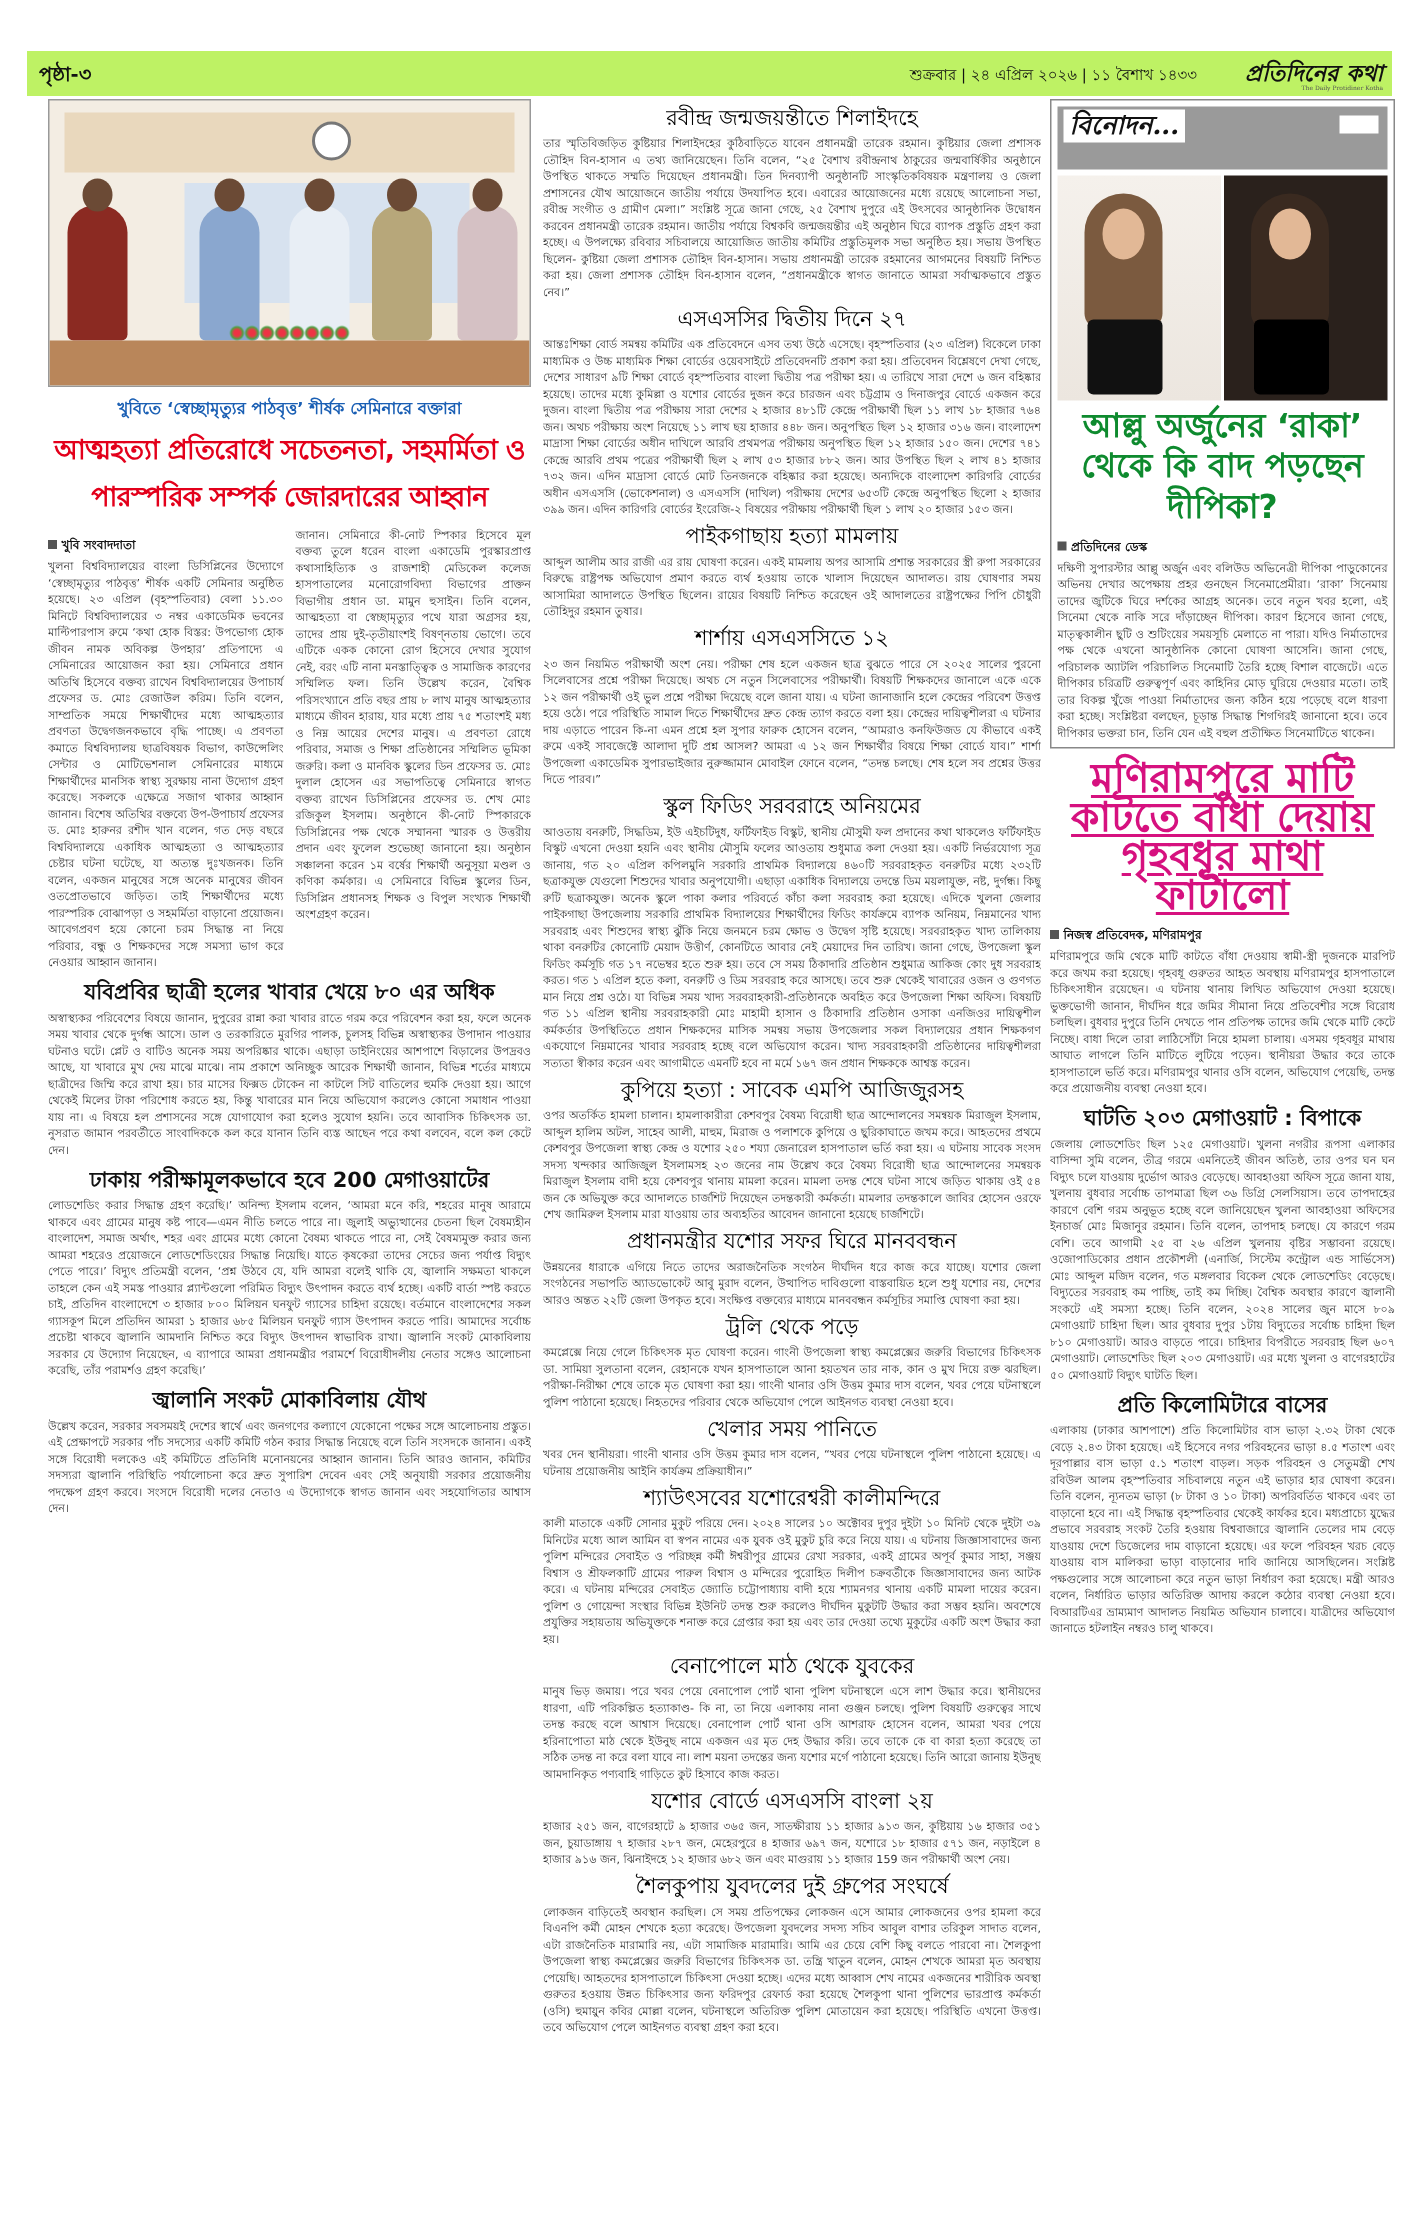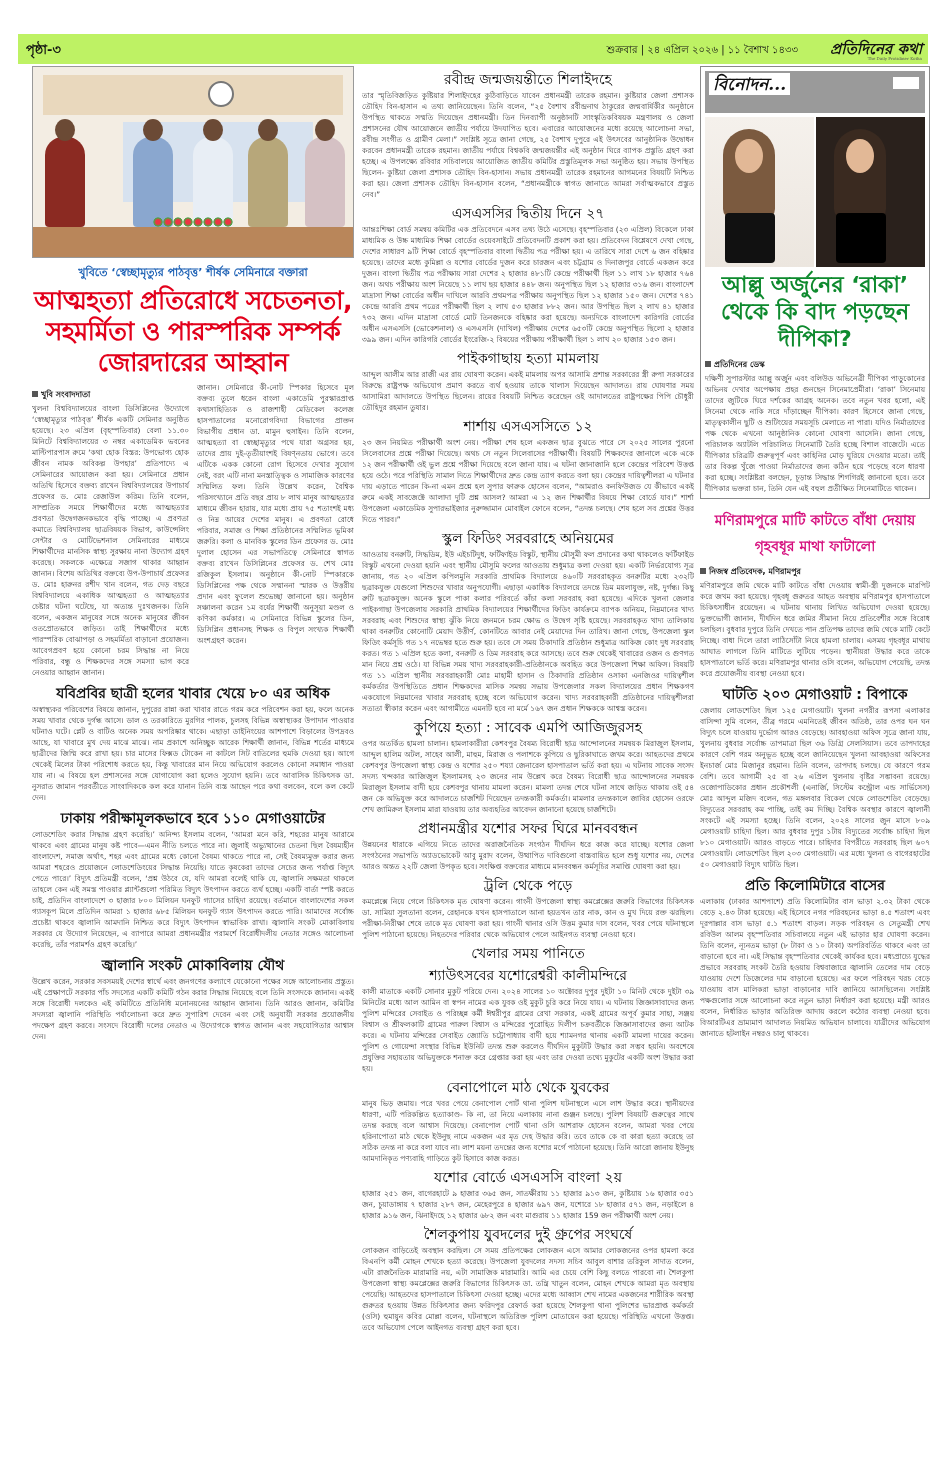--- a/index.html
+++ b/index.html
@@ -19,40 +19,40 @@
   .photo-seminar { width: 320px; height: 190px; }
   .wall { position: absolute; left: 10px; top: 8px; right: 10px; height: 40px; background: #e9d8bd; }
   .banner { position: absolute; left: 90px; top: 55px; width: 190px; height: 80px; background: #d7e2ef; }
   .clock { position: absolute; left: 175px; top: 14px; width: 22px; height: 22px; border: 2px solid #777; border-radius: 50%; background: #fff; }
   .person { position: absolute; bottom: 30px; width: 40px; height: 90px; border-radius: 18px 18px 4px 4px; }
   .person::before { content: ""; position: absolute; left: 10px; top: -18px; width: 20px; height: 22px; border-radius: 50%; background: #6b4a35; }
   .table-desk { position: absolute; left: 0; right: 0; bottom: 0; height: 30px; background: #b9865a; }
   .flowers { position: absolute; left: 120px; width: 80px; bottom: 22px; height: 18px; background: radial-gradient(circle, #e34 30%, #4a4 60%, transparent 70%); background-size: 10px 10px; }
 
   .kicker { text-align: center; font-size: 11px; color: #1a5fb4; margin-top: 6px; font-weight: bold; }
-  .big-headline { text-align: center; color: #e3001b; font-size: 25px; font-weight: bold; line-height: 31px; margin: 2px 0 4px; letter-spacing: -0.5px; }
+  .big-headline { text-align: center; color: #e3001b; font-size: 18px; font-weight: bold; line-height: 31px; margin: 2px 0 4px; letter-spacing: -0.5px; }
   .byline { font-size: 8px; font-weight: bold; margin: 6px 0 2px; color: #111; }
   .byline .sq { display: inline-block; width: 6px; height: 6px; background: #555; margin-right: 3px; }
   .two-col { display: flex; gap: 8px; }
   .two-col > div { flex: 1; }
   p.txt { margin: 0; font-size: 7.4px; line-height: 11px; text-align: justify; color: #333; }
   .sub-head { text-align: center; font-weight: bold; font-size: 14px; line-height: 18px; margin: 6px 0 2px; color: #111; }
 
   .ent-box { border: 1px solid #888; padding: 4px; }
   .ent-title { background: #9a9a9a; height: 42px; position: relative; }
   .ent-title span { position: absolute; left: 4px; top: 2px; font-size: 17px; font-style: italic; font-weight: bold; color: #111; background: #fff; padding: 0 4px; height: 22px; line-height: 22px; font-family: "DejaVu Serif", serif; }
   .ent-title i { position: absolute; right: 6px; top: 6px; width: 26px; height: 12px; background: #fff; }
   .ent-photos { display: flex; margin-top: 4px; height: 150px; gap: 2px; }
   .ent-photos .p1 { flex: 1; background: linear-gradient(#f5f1ec, #ece6df); position: relative; }
   .ent-photos .p2 { flex: 1; background: #2a211c; position: relative; }
   .face { position: absolute; width: 28px; height: 34px; border-radius: 50%; background: #e2b896; left: 30px; top: 22px; }
   .hair { position: absolute; width: 52px; height: 90px; border-radius: 26px 26px 10px 10px; background: #7b5a3f; left: 18px; top: 12px; }
   .dress { position: absolute; width: 50px; height: 50px; background: #111; left: 20px; bottom: 4px; border-radius: 4px; }
   .green-head { text-align: center; color: #0e8a2e; font-size: 22px; font-weight: bold; line-height: 27px; margin: 4px 0 2px; }
-  .magenta-head { text-align: center; color: #d6117f; font-size: 14px; font-weight: bold; line-height: 26px; margin: 8px 0 2px; }
+  .magenta-head { text-align: center; color: #d6117f; font-size: 27px; font-weight: bold; line-height: 26px; margin: 8px 0 2px; text-decoration: underline; }
   .mid-head { text-align: center; font-size: 14px; font-weight: normal; line-height: 18px; margin: 4px 0 2px; color: #000000; }
 </style>
 </head>
 <body>
 
 <div class="header">
   <span class="page-no">পৃষ্ঠা-৩</span>
   <span class="date">শুক্রবার | ২৪ এপ্রিল ২০২৬ | ১১ বৈশাখ ১৪৩৩</span>
   <span class="logo"><span>প্রতিদিনের কথা</span><small>The Daily Protidiner Kotha</small></span>
 </div>
@@ -76,21 +76,21 @@
     <div>
       <div class="byline"><span class="sq"></span><span>খুবি সংবাদদাতা</span></div>
       <p class="txt">খুলনা বিশ্ববিদ্যালয়ের বাংলা ডিসিপ্লিনের উদ্যোগে ‘স্বেচ্ছামৃত্যুর পাঠবৃত্ত’ শীর্ষক একটি সেমিনার অনুষ্ঠিত হয়েছে। ২৩ এপ্রিল (বৃহস্পতিবার) বেলা ১১.৩০ মিনিটে বিশ্ববিদ্যালয়ের ৩ নম্বর একাডেমিক ভবনের মাল্টিপারপাস রুমে ‘কথা হোক বিস্তর: উপভোগ্য হোক জীবন নামক অবিকল্প উপহার’ প্রতিপাদ্যে এ সেমিনারের আয়োজন করা হয়। সেমিনারে প্রধান অতিথি হিসেবে বক্তব্য রাখেন বিশ্ববিদ্যালয়ের উপাচার্য প্রফেসর ড. মোঃ রেজাউল করিম। তিনি বলেন, সাম্প্রতিক সময়ে শিক্ষার্থীদের মধ্যে আত্মহত্যার প্রবণতা উদ্বেগজনকভাবে বৃদ্ধি পাচ্ছে। এ প্রবণতা কমাতে বিশ্ববিদ্যালয় ছাত্রবিষয়ক বিভাগ, কাউন্সেলিং সেন্টার ও মোটিভেশনাল সেমিনারের মাধ্যমে শিক্ষার্থীদের মানসিক স্বাস্থ্য সুরক্ষায় নানা উদ্যোগ গ্রহণ করেছে। সকলকে এক্ষেত্রে সজাগ থাকার আহ্বান জানান। বিশেষ অতিথির বক্তব্যে উপ-উপাচার্য প্রফেসর ড. মোঃ হারুনর রশীদ খান বলেন, গত দেড় বছরে বিশ্ববিদ্যালয়ে একাধিক আত্মহত্যা ও আত্মহত্যার চেষ্টার ঘটনা ঘটেছে, যা অত্যন্ত দুঃখজনক। তিনি বলেন, একজন মানুষের সঙ্গে অনেক মানুষের জীবন ওতপ্রোতভাবে জড়িত। তাই শিক্ষার্থীদের মধ্যে পারস্পরিক বোঝাপড়া ও সহমর্মিতা বাড়ানো প্রয়োজন। আবেগপ্রবণ হয়ে কোনো চরম সিদ্ধান্ত না নিয়ে পরিবার, বন্ধু ও শিক্ষকদের সঙ্গে সমস্যা ভাগ করে নেওয়ার আহ্বান জানান।</p>
     </div>
     <div>
       <p class="txt">জানান। সেমিনারে কী-নোট স্পিকার হিসেবে মূল বক্তব্য তুলে ধরেন বাংলা একাডেমি পুরস্কারপ্রাপ্ত কথাসাহিত্যিক ও রাজশাহী মেডিকেল কলেজ হাসপাতালের মনোরোগবিদ্যা বিভাগের প্রাক্তন বিভাগীয় প্রধান ডা. মামুন হুসাইন। তিনি বলেন, আত্মহত্যা বা স্বেচ্ছামৃত্যুর পথে যারা অগ্রসর হয়, তাদের প্রায় দুই-তৃতীয়াংশই বিষণ্নতায় ভোগে। তবে এটিকে একক কোনো রোগ হিসেবে দেখার সুযোগ নেই, বরং এটি নানা মনস্তাত্ত্বিক ও সামাজিক কারণের সম্মিলিত ফল। তিনি উল্লেখ করেন, বৈশ্বিক পরিসংখ্যানে প্রতি বছর প্রায় ৮ লাখ মানুষ আত্মহত্যার মাধ্যমে জীবন হারায়, যার মধ্যে প্রায় ৭৫ শতাংশই মধ্য ও নিম্ন আয়ের দেশের মানুষ। এ প্রবণতা রোধে পরিবার, সমাজ ও শিক্ষা প্রতিষ্ঠানের সম্মিলিত ভূমিকা জরুরি। কলা ও মানবিক স্কুলের ডিন প্রফেসর ড. মোঃ দুলাল হোসেন এর সভাপতিত্বে সেমিনারে স্বাগত বক্তব্য রাখেন ডিসিপ্লিনের প্রফেসর ড. শেখ মোঃ রজিকুল ইসলাম। অনুষ্ঠানে কী-নোট স্পিকারকে ডিসিপ্লিনের পক্ষ থেকে সম্মাননা স্মারক ও উত্তরীয় প্রদান এবং ফুলেল শুভেচ্ছা জানানো হয়। অনুষ্ঠান সঞ্চালনা করেন ১ম বর্ষের শিক্ষার্থী অনুসূয়া মণ্ডল ও কণিকা কর্মকার। এ সেমিনারে বিভিন্ন স্কুলের ডিন, ডিসিপ্লিন প্রধানসহ শিক্ষক ও বিপুল সংখ্যক শিক্ষার্থী অংশগ্রহণ করেন।</p>
     </div>
   </div>
   <div class="sub-head">যবিপ্রবির ছাত্রী হলের খাবার খেয়ে ৮০ এর অধিক</div>
   <p class="txt">অস্বাস্থ্যকর পরিবেশের বিষয়ে জানান, দুপুরের রান্না করা খাবার রাতে গরম করে পরিবেশন করা হয়, ফলে অনেক সময় খাবার থেকে দুর্গন্ধ আসে। ডাল ও তরকারিতে মুরগির পালক, চুলসহ বিভিন্ন অস্বাস্থ্যকর উপাদান পাওয়ার ঘটনাও ঘটে। প্লেট ও বাটিও অনেক সময় অপরিষ্কার থাকে। এছাড়া ডাইনিংয়ের আশপাশে বিড়ালের উপদ্রবও আছে, যা খাবারে মুখ দেয় মাঝে মাঝে। নাম প্রকাশে অনিচ্ছুক আরেক শিক্ষার্থী জানান, বিভিন্ন শর্তের মাধ্যমে ছাত্রীদের জিম্মি করে রাখা হয়। চার মাসের ফিক্সড টোকেন না কাটলে সিট বাতিলের হুমকি দেওয়া হয়। আগে থেকেই মিলের টাকা পরিশোধ করতে হয়, কিন্তু খাবারের মান নিয়ে অভিযোগ করলেও কোনো সমাধান পাওয়া যায় না। এ বিষয়ে হল প্রশাসনের সঙ্গে যোগাযোগ করা হলেও সুযোগ হয়নি। তবে আবাসিক চিকিৎসক ডা. নুসরাত জামান পরবর্তীতে সাংবাদিককে কল করে যানান তিনি ব্যস্ত আছেন পরে কথা বলবেন, বলে কল কেটে দেন।</p>
-  <div class="sub-head">ঢাকায় পরীক্ষামূলকভাবে হবে ১১০ মেগাওয়াটের</div>
+  <div class="sub-head">ঢাকায় পরীক্ষামূলকভাবে হবে 200 মেগাওয়াটের</div>
   <p class="txt">লোডশেডিং করার সিদ্ধান্ত গ্রহণ করেছি।’ অনিন্দ্য ইসলাম বলেন, ‘আমরা মনে করি, শহরের মানুষ আরামে থাকবে এবং গ্রামের মানুষ কষ্ট পাবে—এমন নীতি চলতে পারে না। জুলাই অভ্যুত্থানের চেতনা ছিল বৈষম্যহীন বাংলাদেশ, সমাজ অর্থাৎ, শহর এবং গ্রামের মধ্যে কোনো বৈষম্য থাকতে পারে না, সেই বৈষম্যমুক্ত করার জন্য আমরা শহরেও প্রয়োজনে লোডশেডিংয়ের সিদ্ধান্ত নিয়েছি। যাতে কৃষকেরা তাদের সেচের জন্য পর্যাপ্ত বিদ্যুৎ পেতে পারে।’ বিদ্যুৎ প্রতিমন্ত্রী বলেন, ‘প্রশ্ন উঠবে যে, যদি আমরা বলেই থাকি যে, জ্বালানি সক্ষমতা থাকলে তাহলে কেন এই সমস্ত পাওয়ার প্ল্যান্টগুলো পরিমিত বিদ্যুৎ উৎপাদন করতে ব্যর্থ হচ্ছে। একটি বার্তা স্পষ্ট করতে চাই, প্রতিদিন বাংলাদেশে ৩ হাজার ৮০০ মিলিয়ন ঘনফুট গ্যাসের চাহিদা রয়েছে। বর্তমানে বাংলাদেশের সকল গ্যাসকূপ মিলে প্রতিদিন আমরা ১ হাজার ৬৮৫ মিলিয়ন ঘনফুট গ্যাস উৎপাদন করতে পারি। আমাদের সর্বোচ্চ প্রচেষ্টা থাকবে জ্বালানি আমদানি নিশ্চিত করে বিদ্যুৎ উৎপাদন স্বাভাবিক রাখা। জ্বালানি সংকট মোকাবিলায় সরকার যে উদ্যোগ নিয়েছেন, এ ব্যাপারে আমরা প্রধানমন্ত্রীর পরামর্শে বিরোধীদলীয় নেতার সঙ্গেও আলোচনা করেছি, তাঁর পরামর্শও গ্রহণ করেছি।’</p>
   <div class="sub-head">জ্বালানি সংকট মোকাবিলায় যৌথ</div>
   <p class="txt">উল্লেখ করেন, সরকার সবসময়ই দেশের স্বার্থে এবং জনগণের কল্যাণে যেকোনো পক্ষের সঙ্গে আলোচনায় প্রস্তুত। এই প্রেক্ষাপটে সরকার পাঁচ সদস্যের একটি কমিটি গঠন করার সিদ্ধান্ত নিয়েছে বলে তিনি সংসদকে জানান। একই সঙ্গে বিরোধী দলকেও এই কমিটিতে প্রতিনিধি মনোনয়নের আহ্বান জানান। তিনি আরও জানান, কমিটির সদস্যরা জ্বালানি পরিস্থিতি পর্যালোচনা করে দ্রুত সুপারিশ দেবেন এবং সেই অনুযায়ী সরকার প্রয়োজনীয় পদক্ষেপ গ্রহণ করবে। সংসদে বিরোধী দলের নেতাও এ উদ্যোগকে স্বাগত জানান এবং সহযোগিতার আশ্বাস দেন।</p>
 </div>
 
 <div class="col col-mid">
   <div>
       <div class="mid-head">রবীন্দ্র জন্মজয়ন্তীতে শিলাইদহে</div>
       <p class="txt">তার স্মৃতিবিজড়িত কুষ্টিয়ার শিলাইদহের কুঠিবাড়িতে যাবেন প্রধানমন্ত্রী তারেক রহমান। কুষ্টিয়ার জেলা প্রশাসক তৌহিদ বিন-হাসান এ তথ্য জানিয়েছেন। তিনি বলেন, “২৫ বৈশাখ রবীন্দ্রনাথ ঠাকুরের জন্মবার্ষিকীর অনুষ্ঠানে উপস্থিত থাকতে সম্মতি দিয়েছেন প্রধানমন্ত্রী। তিন দিনব্যাপী অনুষ্ঠানটি সাংস্কৃতিকবিষয়ক মন্ত্রণালয় ও জেলা প্রশাসনের যৌথ আয়োজনে জাতীয় পর্যায়ে উদযাপিত হবে। এবারের আয়োজনের মধ্যে রয়েছে আলোচনা সভা, রবীন্দ্র সংগীত ও গ্রামীণ মেলা।” সংশ্লিষ্ট সূত্রে জানা গেছে, ২৫ বৈশাখ দুপুরে এই উৎসবের আনুষ্ঠানিক উদ্বোধন করবেন প্রধানমন্ত্রী তারেক রহমান। জাতীয় পর্যায়ে বিশ্বকবি জন্মজয়ন্তীর এই অনুষ্ঠান ঘিরে ব্যাপক প্রস্তুতি গ্রহণ করা হচ্ছে। এ উপলক্ষ্যে রবিবার সচিবালয়ে আয়োজিত জাতীয় কমিটির প্রস্তুতিমূলক সভা অনুষ্ঠিত হয়। সভায় উপস্থিত ছিলেন- কুষ্টিয়া জেলা প্রশাসক তৌহিদ বিন-হাসান। সভায় প্রধানমন্ত্রী তারেক রহমানের আগমনের বিষয়টি নিশ্চিত করা হয়। জেলা প্রশাসক তৌহিদ বিন-হাসান বলেন, “প্রধানমন্ত্রীকে স্বাগত জানাতে আমরা সর্বাত্মকভাবে প্রস্তুত নেব।”</p>
     </div>
@@ -117,20 +117,21 @@
   <div>
       <div class="mid-head">প্রধানমন্ত্রীর যশোর সফর ঘিরে মানববন্ধন</div>
       <p class="txt">উন্নয়নের ধারাকে এগিয়ে নিতে তাদের অরাজনৈতিক সংগঠন দীর্ঘদিন ধরে কাজ করে যাচ্ছে। যশোর জেলা সংগঠনের সভাপতি অ্যাডভোকেট আবু মুরাদ বলেন, উত্থাপিত দাবিগুলো বাস্তবায়িত হলে শুধু যশোর নয়, দেশের আরও অন্তত ২২টি জেলা উপকৃত হবে। সংক্ষিপ্ত বক্তব্যের মাধ্যমে মানববন্ধন কর্মসূচির সমাপ্তি ঘোষণা করা হয়।</p>
     </div>
   <div>
       <div class="mid-head">ট্রলি থেকে পড়ে</div>
       <p class="txt">কমপ্লেক্সে নিয়ে গেলে চিকিৎসক মৃত ঘোষণা করেন। গাংনী উপজেলা স্বাস্থ্য কমপ্লেক্সের জরুরি বিভাগের চিকিৎসক ডা. সামিয়া সুলতানা বলেন, রেহানকে যখন হাসপাতালে আনা হয়তখন তার নাক, কান ও মুখ দিয়ে রক্ত ঝরছিল। পরীক্ষা-নিরীক্ষা শেষে তাকে মৃত ঘোষণা করা হয়। গাংনী থানার ওসি উত্তম কুমার দাস বলেন, খবর পেয়ে ঘটনাস্থলে পুলিশ পাঠানো হয়েছে। নিহতদের পরিবার থেকে অভিযোগ পেলে আইনগত ব্যবস্থা নেওয়া হবে।</p>
     </div>
   <div>
       <div class="mid-head">খেলার সময় পানিতে</div>
+      <p class="txt">খবর দেন স্থানীয়রা। গাংনী থানার ওসি উত্তম কুমার দাস বলেন, “খবর পেয়ে ঘটনাস্থলে পুলিশ পাঠানো হয়েছে। এ ঘটনায় প্রয়োজনীয় আইনি কার্যক্রম প্রক্রিয়াধীন।”</p>
     </div>
   <div>
       <div class="mid-head">শ্যাউৎসবের যশোরেশ্বরী কালীমন্দিরে</div>
       <p class="txt">কালী মাতাকে একটি সোনার মুকুট পরিয়ে দেন। ২০২৪ সালের ১০ অক্টোবর দুপুর দুইটা ১০ মিনিট থেকে দুইটা ৩৯ মিনিটের মধ্যে আল আমিন বা স্বপন নামের এক যুবক ওই মুকুট চুরি করে নিয়ে যায়। এ ঘটনায় জিজ্ঞাসাবাদের জন্য পুলিশ মন্দিরের সেবাইত ও পরিচ্ছন্ন কর্মী ঈশ্বরীপুর গ্রামের রেখা সরকার, একই গ্রামের অপূর্ব কুমার সাহা, সঞ্জয় বিশ্বাস ও শ্রীফলকাটি গ্রামের পারুল বিশ্বাস ও মন্দিরের পুরোহিত দিলীপ চক্রবর্তীকে জিজ্ঞাসাবাদের জন্য আটক করে। এ ঘটনায় মন্দিরের সেবাইত জ্যোতি চট্টোপাধ্যায় বাদী হয়ে শ্যামনগর থানায় একটি মামলা দায়ের করেন। পুলিশ ও গোয়েন্দা সংস্থার বিভিন্ন ইউনিট তদন্ত শুরু করলেও দীর্ঘদিন মুকুটটি উদ্ধার করা সম্ভব হয়নি। অবশেষে প্রযুক্তির সহায়তায় অভিযুক্তকে শনাক্ত করে গ্রেপ্তার করা হয় এবং তার দেওয়া তথ্যে মুকুটের একটি অংশ উদ্ধার করা হয়।</p>
     </div>
   <div>
       <div class="mid-head">বেনাপোলে মাঠ থেকে যুবকের</div>
       <p class="txt">মানুষ ভিড় জমায়। পরে খবর পেয়ে বেনাপোল পোর্ট থানা পুলিশ ঘটনাস্থলে এসে লাশ উদ্ধার করে। স্থানীয়দের ধারণা, এটি পরিকল্পিত হত্যাকাণ্ড- কি না, তা নিয়ে এলাকায় নানা গুঞ্জন চলছে। পুলিশ বিষয়টি গুরুত্বের সাথে তদন্ত করছে বলে আশ্বাস দিয়েছে। বেনাপোল পোর্ট থানা ওসি আশরাফ হোসেন বলেন, আমরা খবর পেয়ে হরিনাপোতা মাঠ থেকে ইউনুছ নামে একজন এর মৃত দেহ উদ্ধার করি। তবে তাকে কে বা কারা হত্যা করেছে তা সঠিক তদন্ত না করে বলা যাবে না। লাশ ময়না তদন্তের জন্য যশোর মর্গে পাঠানো হয়েছে। তিনি আরো জানায় ইউনুছ আমদানিকৃত পণ্যবাহি গাড়িতে কুট হিসাবে কাজ করত।</p>
     </div>
   <div>

